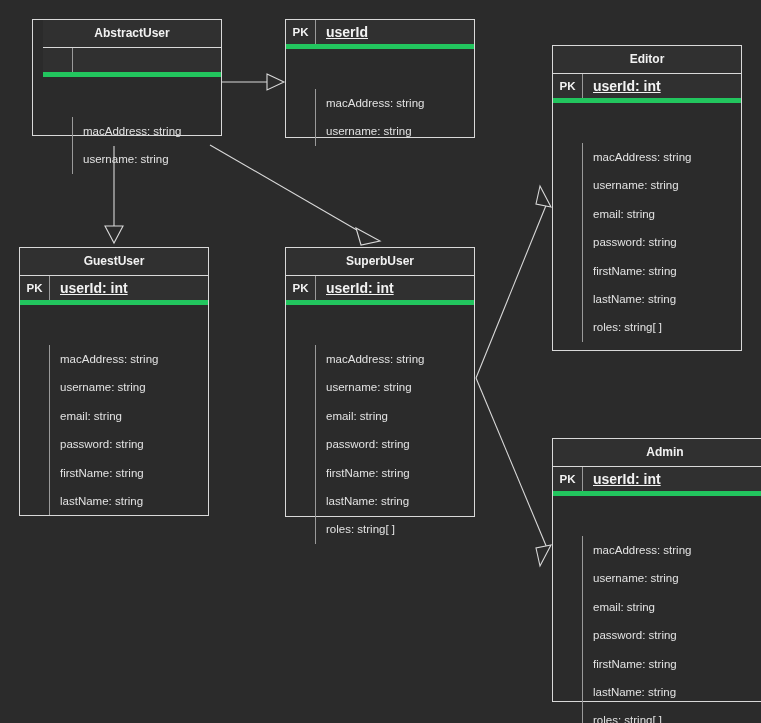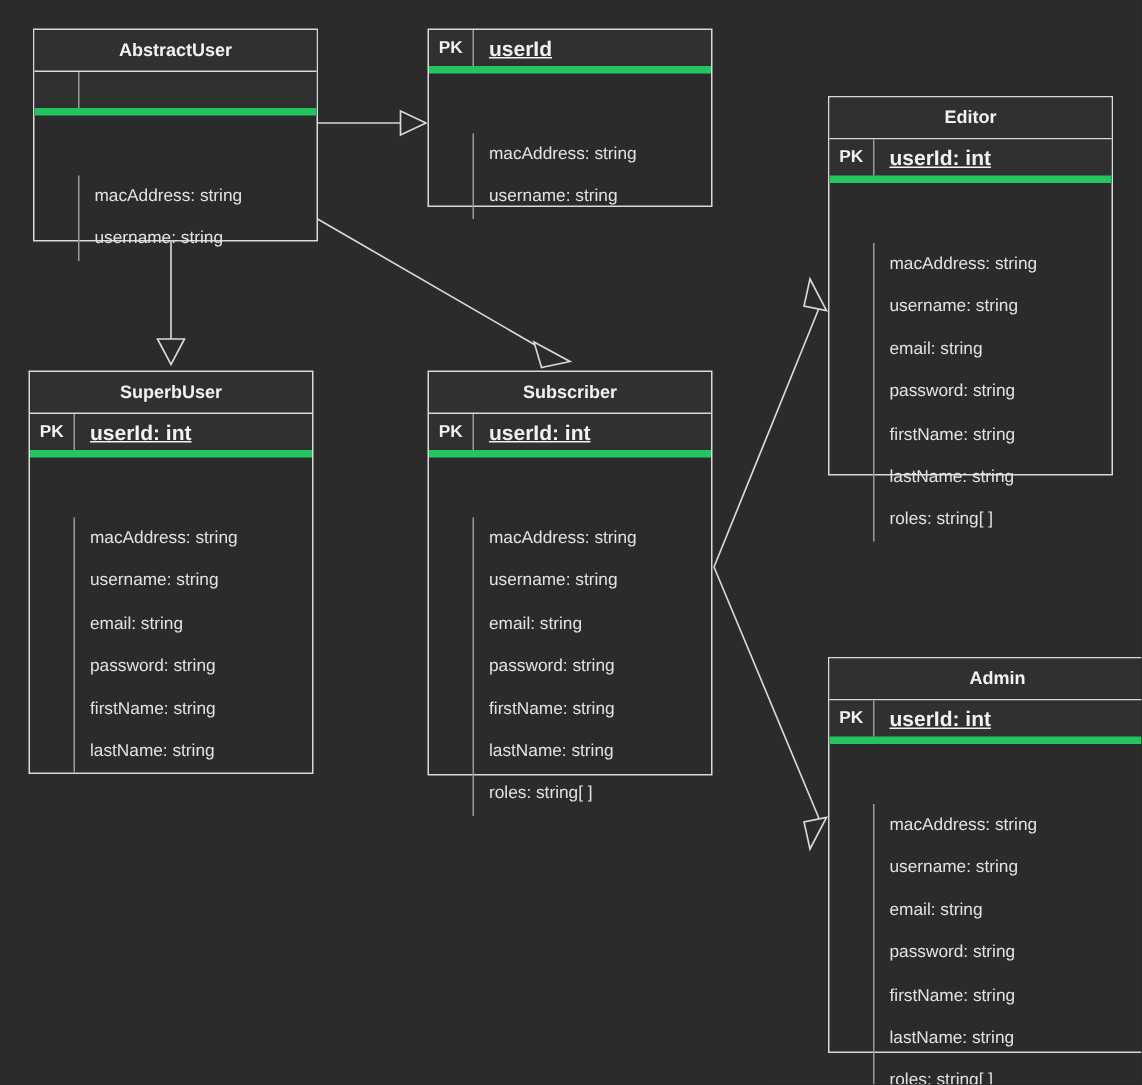--- a/index.html
+++ b/index.html
@@ -126,21 +126,21 @@
       </g>
       <g>
         <path d="M 476 378 L 547 203" stroke="#d9d9d9" stroke-width="1.1" fill="none"></path>
         <path d="M 540 186 L 551 207 L 536 204 Z" stroke="#d9d9d9" stroke-width="1.1" fill="#2b2b2b"></path>
       </g>
       <g>
         <path d="M 476 378 L 547 548" stroke="#d9d9d9" stroke-width="1.1" fill="none"></path>
         <path d="M 540 566 L 551 545 L 536 548 Z" stroke="#d9d9d9" stroke-width="1.1" fill="#2b2b2b"></path>
       </g>
     </svg>
-<div class="entity" style="left: 22px; top: 19px; width: 190px; height: 142px;">
+<div class="entity" style="left: 32px; top: 19px; width: 190px; height: 117px; padding-left: 10px;">
       <div class="entity-header">AbstractUser</div>
       <div class="pk-row" style="height: 29px;">
         <div class="pk-cell"></div>
         <div class="pk-name empty"></div>
       </div>
       <div class="attr-area">
         <div class="attr-gutter" style="height: 56.8px;"></div>
         <div class="attr-list">
           <div class="attr-row">macAddress: string</div>
           <div class="attr-row">username: string</div>
@@ -153,59 +153,59 @@
         <div class="pk-name">userId</div>
       </div>
       <div class="attr-area">
         <div class="attr-gutter" style="height: 56.8px;"></div>
         <div class="attr-list">
           <div class="attr-row">macAddress: string</div>
           <div class="attr-row">username: string</div>
         </div>
       </div>
     </div>
-    <div class="entity" style="left: 552px; top: 64px; width: 190px; height: 253px;">
+    <div class="entity" style="left: 552px; top: 45px; width: 190px; height: 306px;">
       <div class="entity-header">Editor</div>
       <div class="pk-row" style="height: 29px;">
         <div class="pk-cell">PK</div>
         <div class="pk-name">userId: int</div>
       </div>
       <div class="attr-area">
         <div class="attr-gutter" style="height: 198.8px;"></div>
         <div class="attr-list">
           <div class="attr-row">macAddress: string</div>
           <div class="attr-row">username: string</div>
           <div class="attr-row">email: string</div>
           <div class="attr-row">password: string</div>
           <div class="attr-row">firstName: string</div>
           <div class="attr-row">lastName: string</div>
           <div class="attr-row">roles: string[ ]</div>
         </div>
       </div>
     </div>
     <div class="entity" style="left: 19px; top: 247px; width: 190px; height: 269.4px;">
+      <div class="entity-header">GuestUser</div>
+      <div class="pk-row" style="height: 29px;">
+        <div class="pk-cell">PK</div>
+        <div class="pk-name">userId: int</div>
+      </div>
+      <div class="attr-area">
+        <div class="attr-gutter" style="height: 170.4px;"></div>
+        <div class="attr-list">
+          <div class="attr-row">macAddress: string</div>
+          <div class="attr-row">username: string</div>
+          <div class="attr-row">email: string</div>
+          <div class="attr-row">password: string</div>
+          <div class="attr-row">firstName: string</div>
+          <div class="attr-row">lastName: string</div>
+        </div>
+      </div>
+    </div>
+    <div class="entity" style="left: 285px; top: 247px; width: 190px; height: 269.8px;">
       <div class="entity-header">SuperbUser</div>
-      <div class="pk-row" style="height: 29px;">
-        <div class="pk-cell">PK</div>
-        <div class="pk-name">userId: int</div>
-      </div>
-      <div class="attr-area">
-        <div class="attr-gutter" style="height: 170.4px;"></div>
-        <div class="attr-list">
-          <div class="attr-row">macAddress: string</div>
-          <div class="attr-row">username: string</div>
-          <div class="attr-row">email: string</div>
-          <div class="attr-row">password: string</div>
-          <div class="attr-row">firstName: string</div>
-          <div class="attr-row">lastName: string</div>
-        </div>
-      </div>
-    </div>
-    <div class="entity" style="left: 285px; top: 247px; width: 190px; height: 269.8px;">
-      <div class="entity-header">Subscriber</div>
       <div class="pk-row" style="height: 29px;">
         <div class="pk-cell">PK</div>
         <div class="pk-name">userId: int</div>
       </div>
       <div class="attr-area">
         <div class="attr-gutter" style="height: 198.8px;"></div>
         <div class="attr-list">
           <div class="attr-row">macAddress: string</div>
           <div class="attr-row">username: string</div>
           <div class="attr-row">email: string</div>

